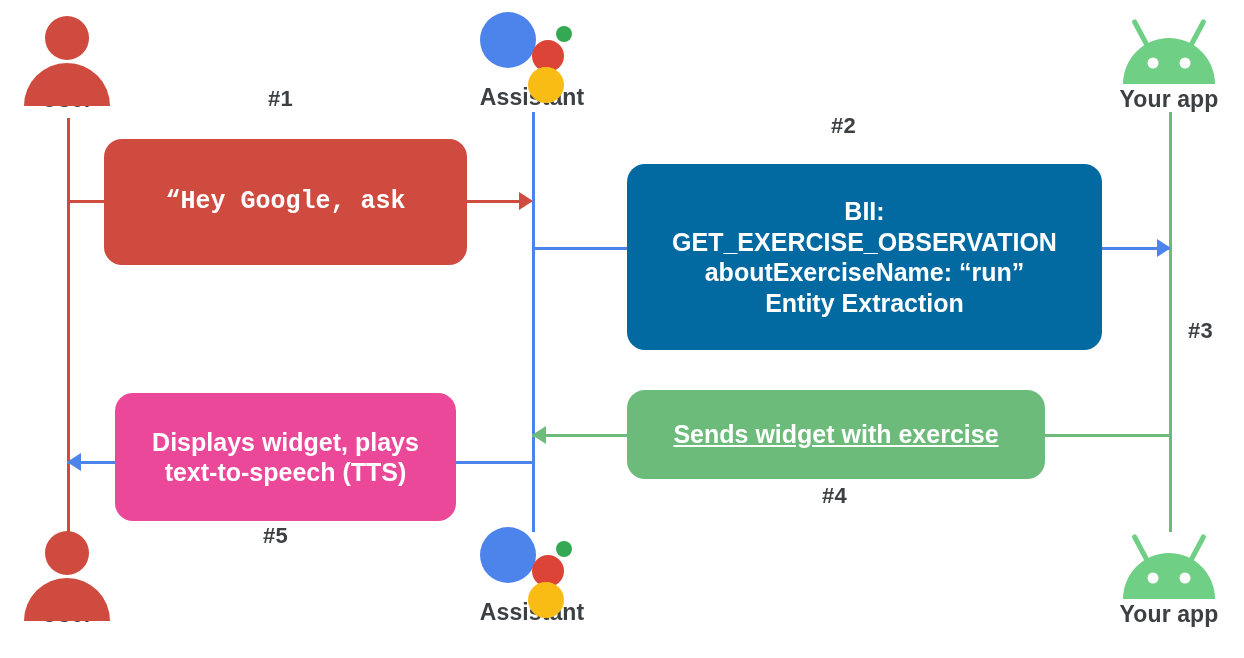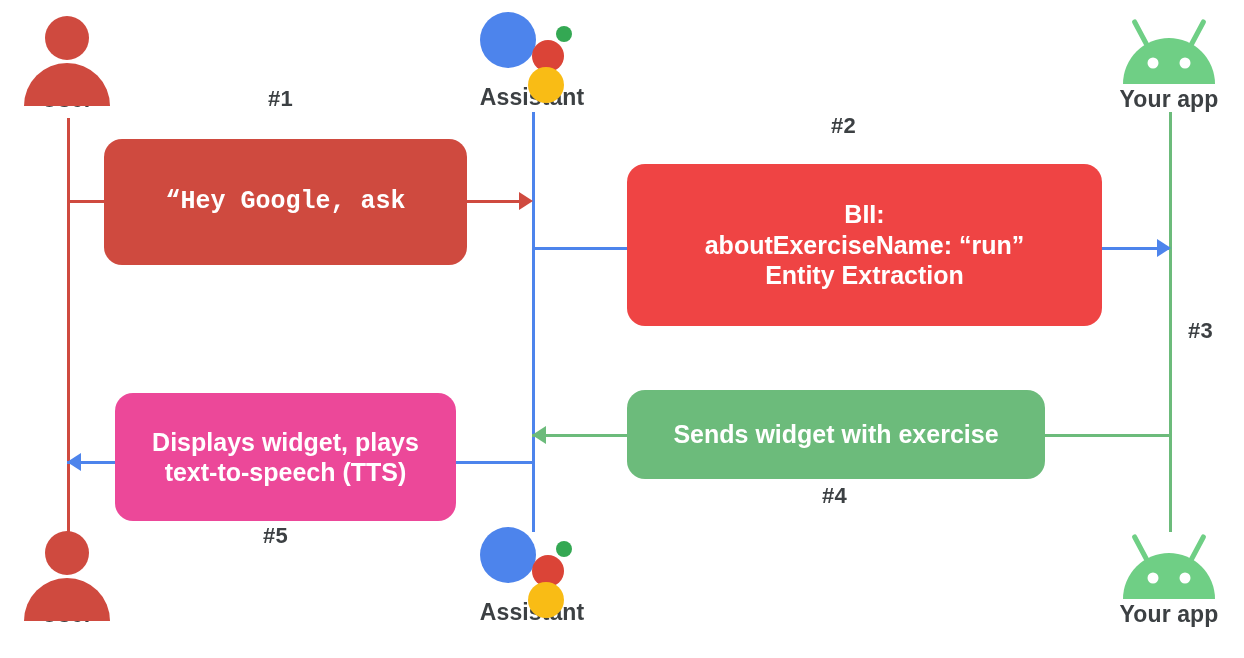--- a/index.html
+++ b/index.html
@@ -202,32 +202,33 @@
   <div class="ahead right" style="left:519px; top:192px; border-left-color:#CF4A3F;"></div>
   <div class="msgbox" style="left:104px; top:139px; width:363px; height:126px; background:#CF4A3F; font-size:25px;font-family:Liberation Mono, monospace;">
     <div>
       <span>“Hey Google, ask</span>
     </div>
   </div>
 
   <div class="step" style="left:831px; top:113px;">#2</div>
   <div class="aline" style="left:532px; top:247px; width:637px; background:#4D84EC;"></div>
   <div class="ahead right" style="left:1157px; top:239px; border-left-color:#4D84EC;"></div>
-  <div class="msgbox" style="left:627px; top:164px; width:475px; height:162px; background:#ef4444; font-size:25px;">
+  <div class="msgbox" style="left:627px; top:164px; width:475px; height:186px; background:#0369a1; font-size:25px;">
     <div>
       <span>BII:</span>
+      <span>GET_EXERCISE_OBSERVATION</span>
       <span>aboutExerciseName: “run”</span>
       <span>Entity Extraction</span>
     </div>
   </div>
   <div class="step" style="left:1188px; top:318px;">#3</div>
 
   <div class="aline" style="left:532px; top:434px; width:637px; background:#6CBB7B;"></div>
   <div class="ahead left" style="left:532px; top:426px; border-right-color:#6CBB7B;"></div>
-  <div class="msgbox" style="left:627px; top:390px; width:418px; height:89px; background:#6CBB7B; font-size:25px;">
+  <div class="msgbox" style="left:627px; top:390px; width:418px; height:89px; background:#6CBB7B; font-size:25px;text-decoration:underline;">
     <div>
       <span>Sends widget with exercise</span>
     </div>
   </div>
   <div class="step" style="left:822px; top:483px;">#4</div>
 
   <div class="aline" style="left:67px; top:461px; width:468px; background:#4D84EC;"></div>
   <div class="ahead left" style="left:67px; top:453px; border-right-color:#4D84EC;"></div>
   <div class="msgbox" style="left:115px; top:393px; width:341px; height:128px; background:#ec4899; font-size:25px;">
     <div>

